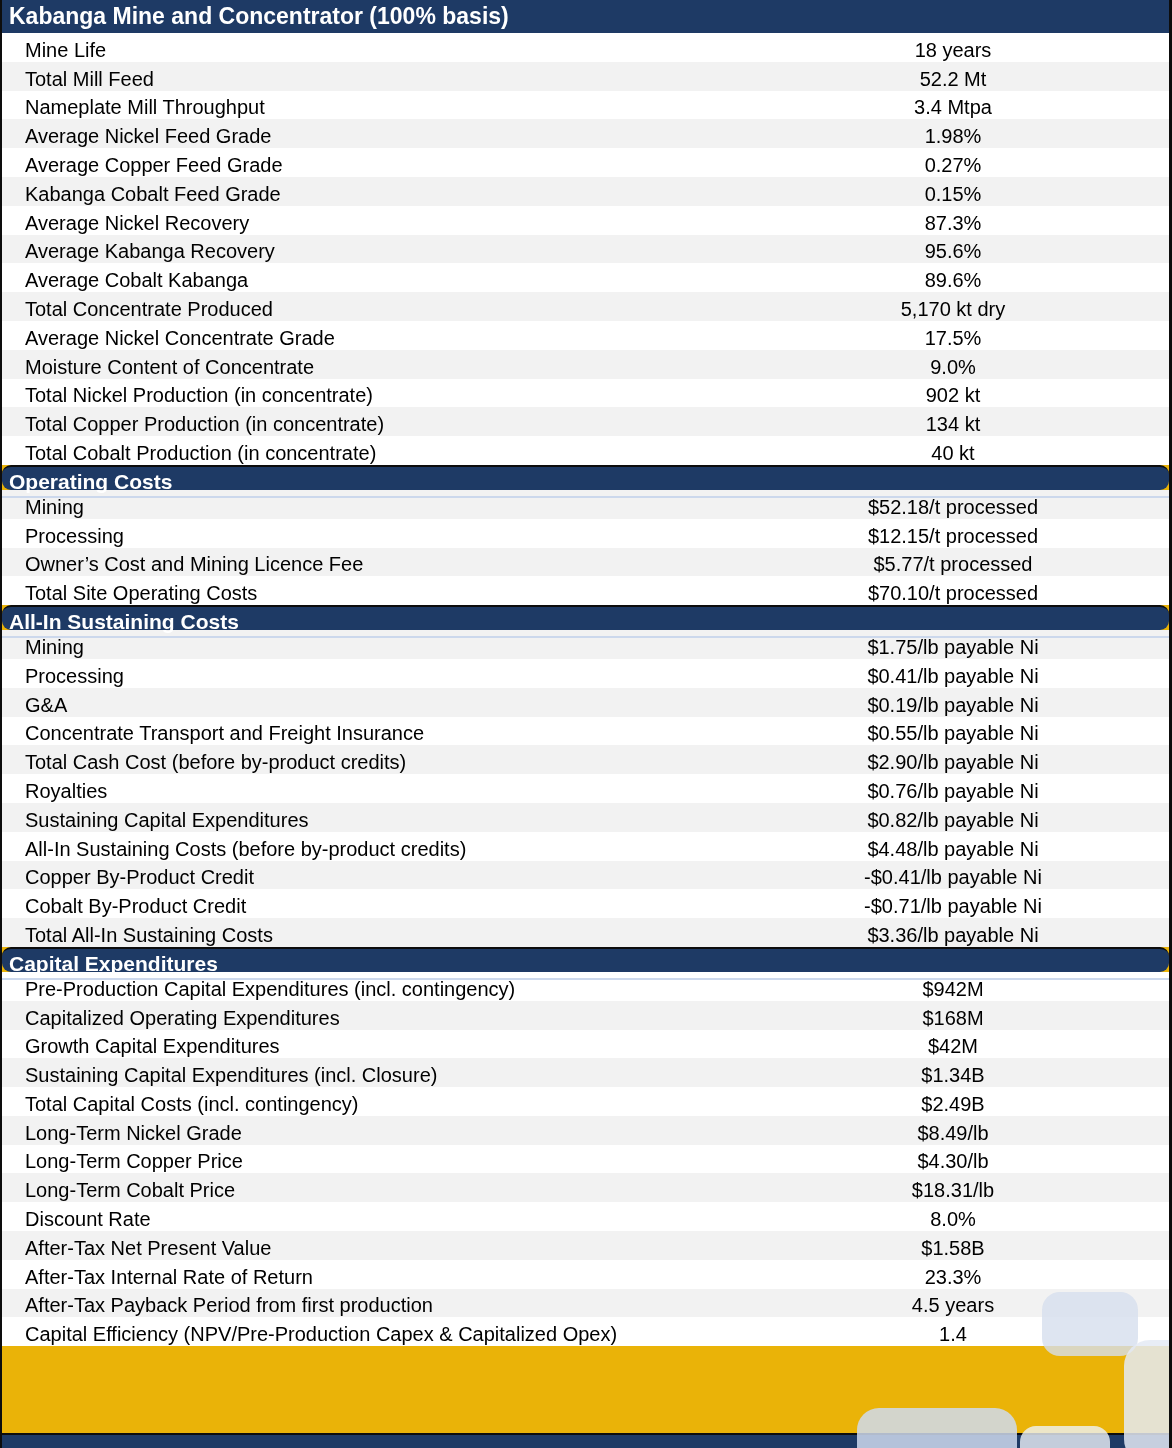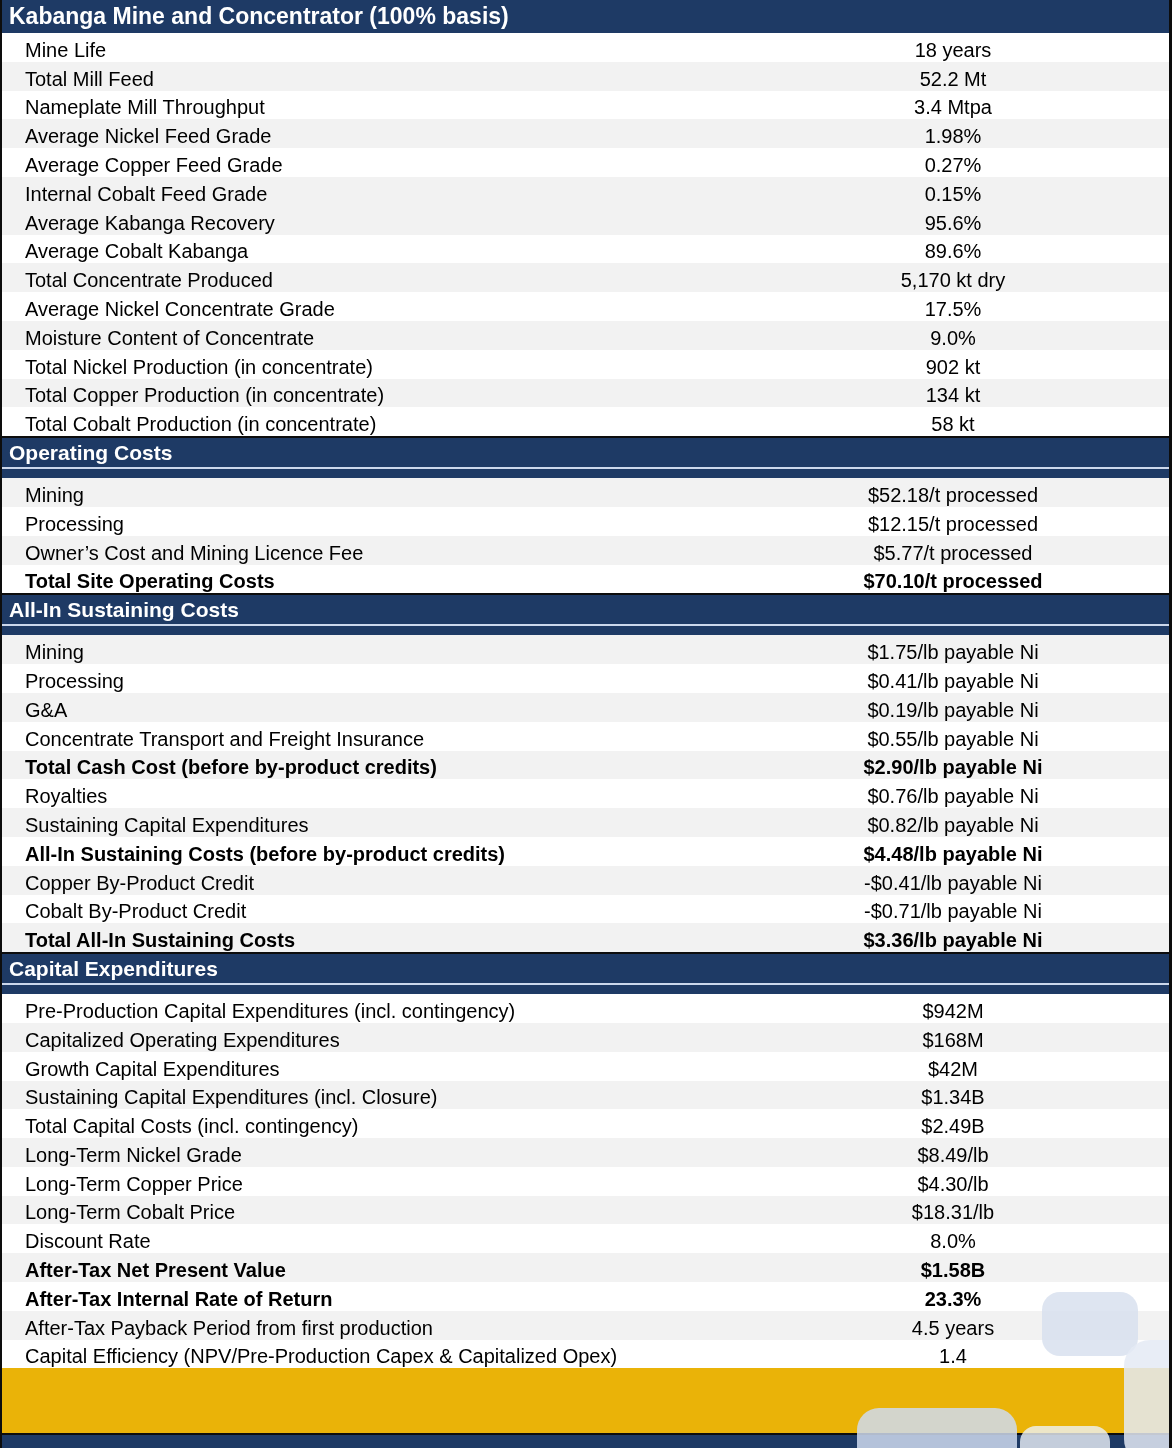--- a/index.html
+++ b/index.html
@@ -29,24 +29,25 @@
     color: #ffffff;
     font-weight: bold;
     font-size: 23px;
     line-height: 33px;
     padding-left: 7px;
     white-space: nowrap;
   }
   
   .section-bar {
     position: relative;
-    height: 42px;
+    height: 25px;
     box-sizing: border-box;
     background: #1e3a65;
     border-top: 2px solid #0d0d0d;
+    border-radius: 9px;
   }
   .section-bar .hdr-label {
     display: block;
     color: #ffffff;
     font-weight: bold;
     font-size: 21px;
     line-height: 29px;
     padding-left: 7px;
     white-space: nowrap;
   }
@@ -61,21 +62,21 @@
   }
   
   .row {
     display: flex;
     align-items: flex-end;
     height: 28.8px;
     font-size: 20px;
     background: #ffffff;
   }
   .row.alt { background: #f2f2f2; gap: 44px; }
-  .row.bold { font-weight: bold; }
+  .row.bold { font-weight: normal; }
   .cell-label {
     flex: 1;
     padding-left: 23px;
     white-space: nowrap;
     overflow: hidden;
   }
   .cell-value {
     width: 432px;
     text-align: center;
     white-space: nowrap;
@@ -139,22 +140,26 @@
       </div>
       <div class="row alt">
         <div class="cell-label">Average Nickel Feed Grade</div>
         <div class="cell-value">1.98%</div>
       </div>
       <div class="row">
         <div class="cell-label">Average Copper Feed Grade</div>
         <div class="cell-value">0.27%</div>
       </div>
       <div class="row alt">
-        <div class="cell-label">Internal Cobalt Feed Grade</div>
+        <div class="cell-label">Kabanga Cobalt Feed Grade</div>
         <div class="cell-value">0.15%</div>
+      </div>
+      <div class="row">
+        <div class="cell-label">Average Nickel Recovery</div>
+        <div class="cell-value">87.3%</div>
       </div>
       <div class="row alt">
         <div class="cell-label">Average Kabanga Recovery</div>
         <div class="cell-value">95.6%</div>
       </div>
       <div class="row">
         <div class="cell-label">Average Cobalt Kabanga</div>
         <div class="cell-value">89.6%</div>
       </div>
       <div class="row alt">
@@ -172,21 +177,21 @@
       <div class="row">
         <div class="cell-label">Total Nickel Production (in concentrate)</div>
         <div class="cell-value">902 kt</div>
       </div>
       <div class="row alt">
         <div class="cell-label">Total Copper Production (in concentrate)</div>
         <div class="cell-value">134 kt</div>
       </div>
       <div class="row">
         <div class="cell-label">Total Cobalt Production (in concentrate)</div>
-        <div class="cell-value">58 kt</div>
+        <div class="cell-value">40 kt</div>
       </div>
       <div class="section-bar">
         <span class="hdr-label">Operating Costs</span>
       </div>
       <div class="row alt">
         <div class="cell-label">Mining</div>
         <div class="cell-value">$52.18/t processed</div>
       </div>
       <div class="row">
         <div class="cell-label">Processing</div>

